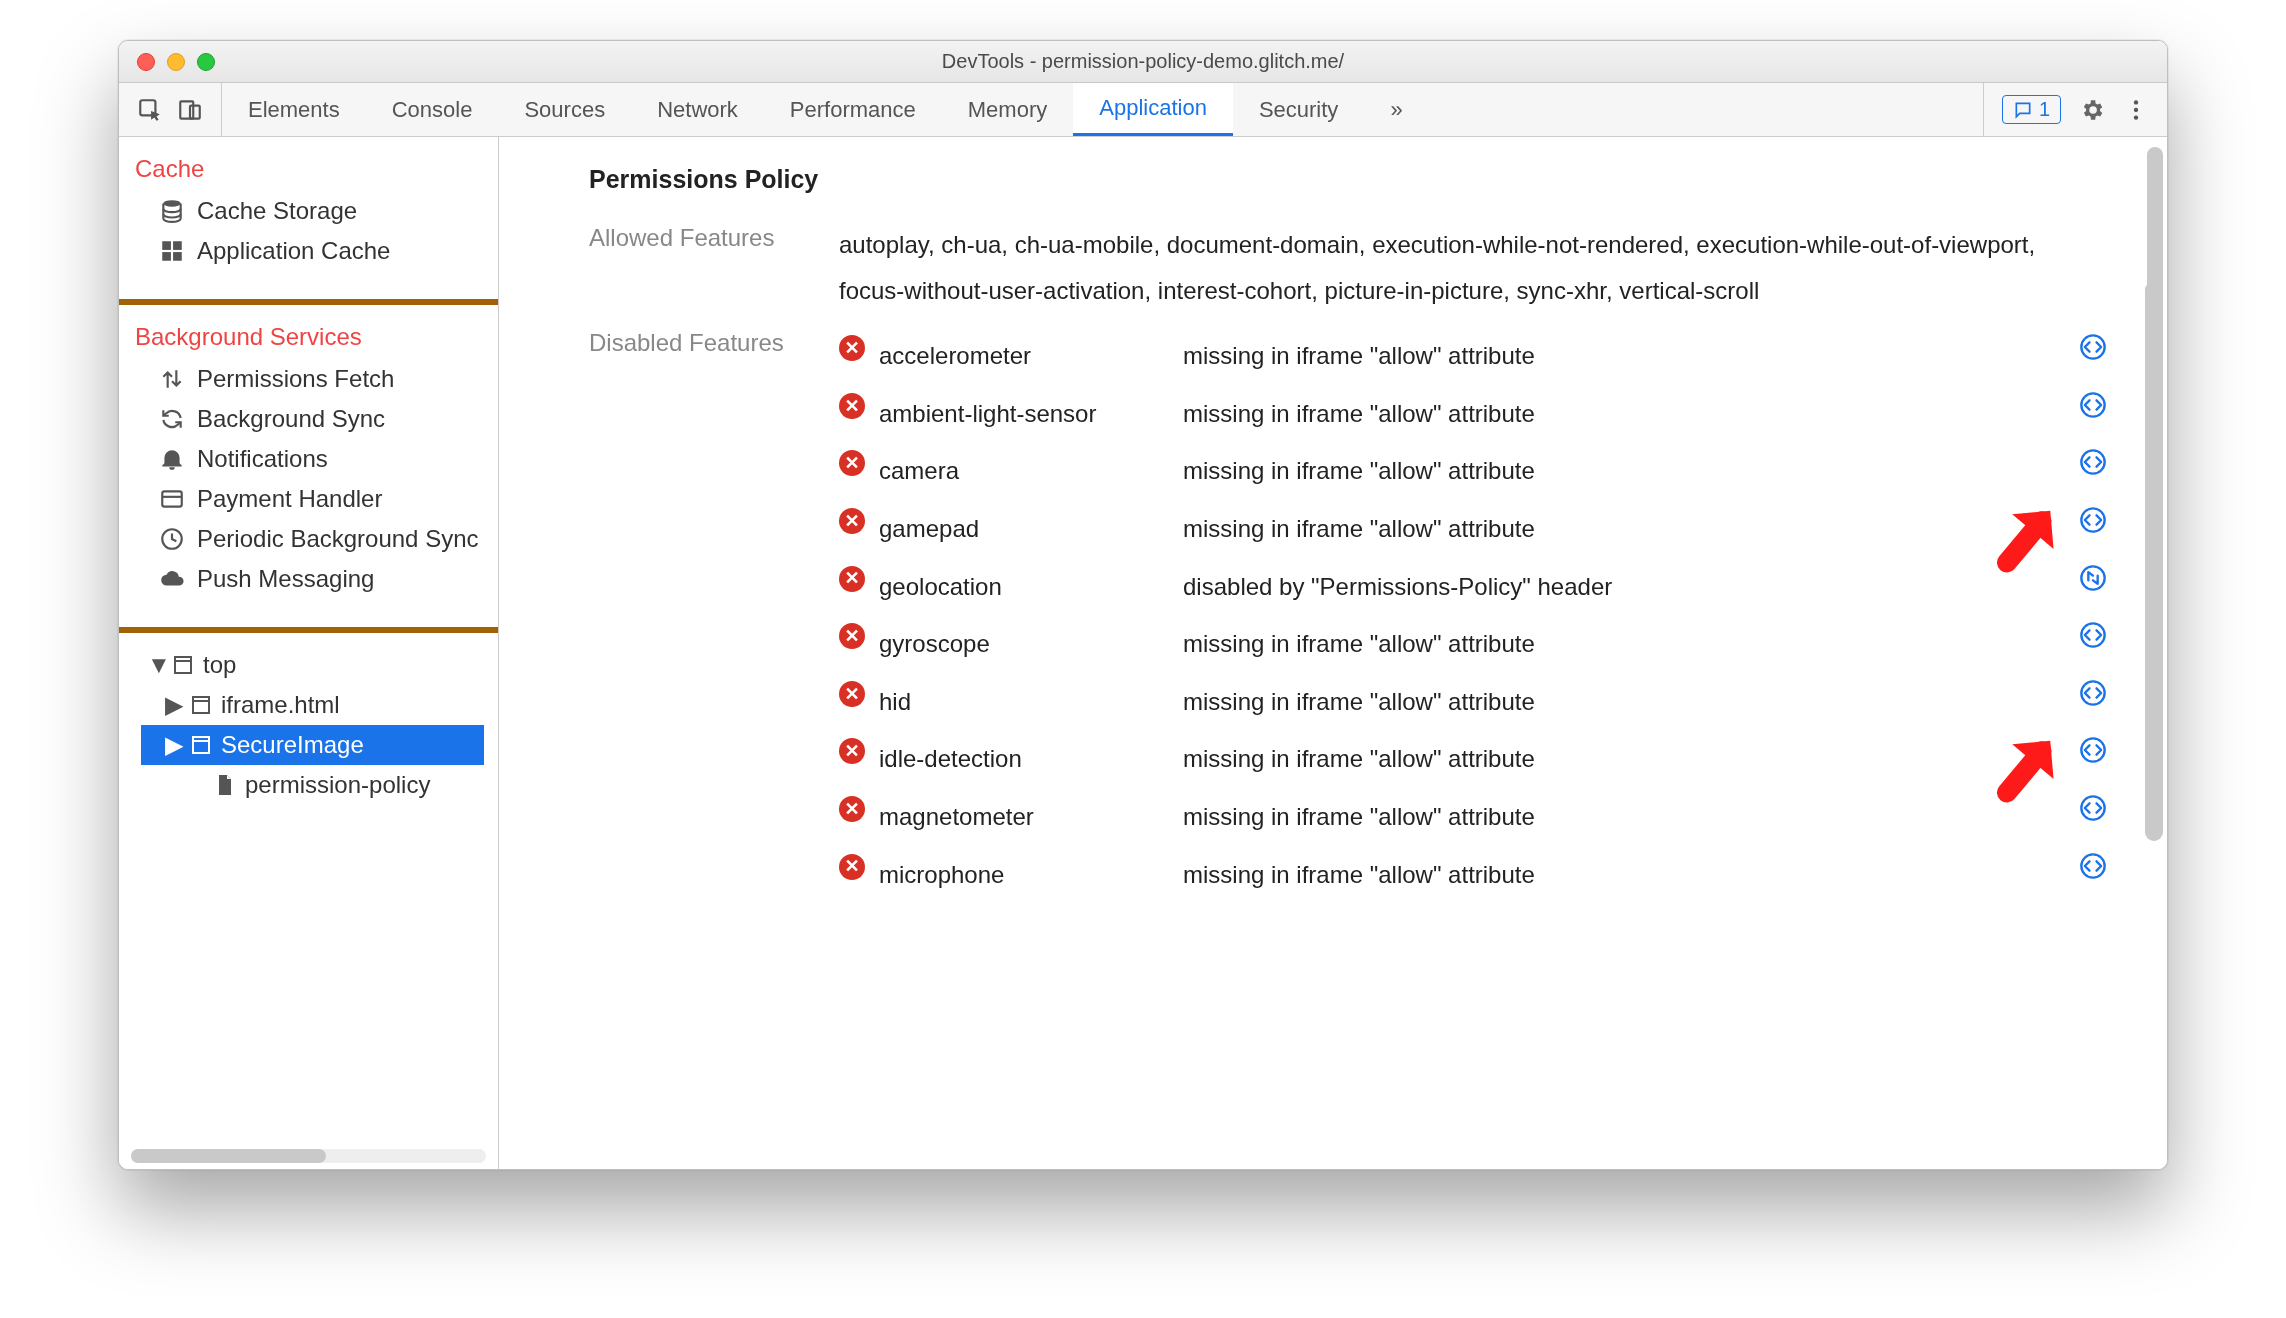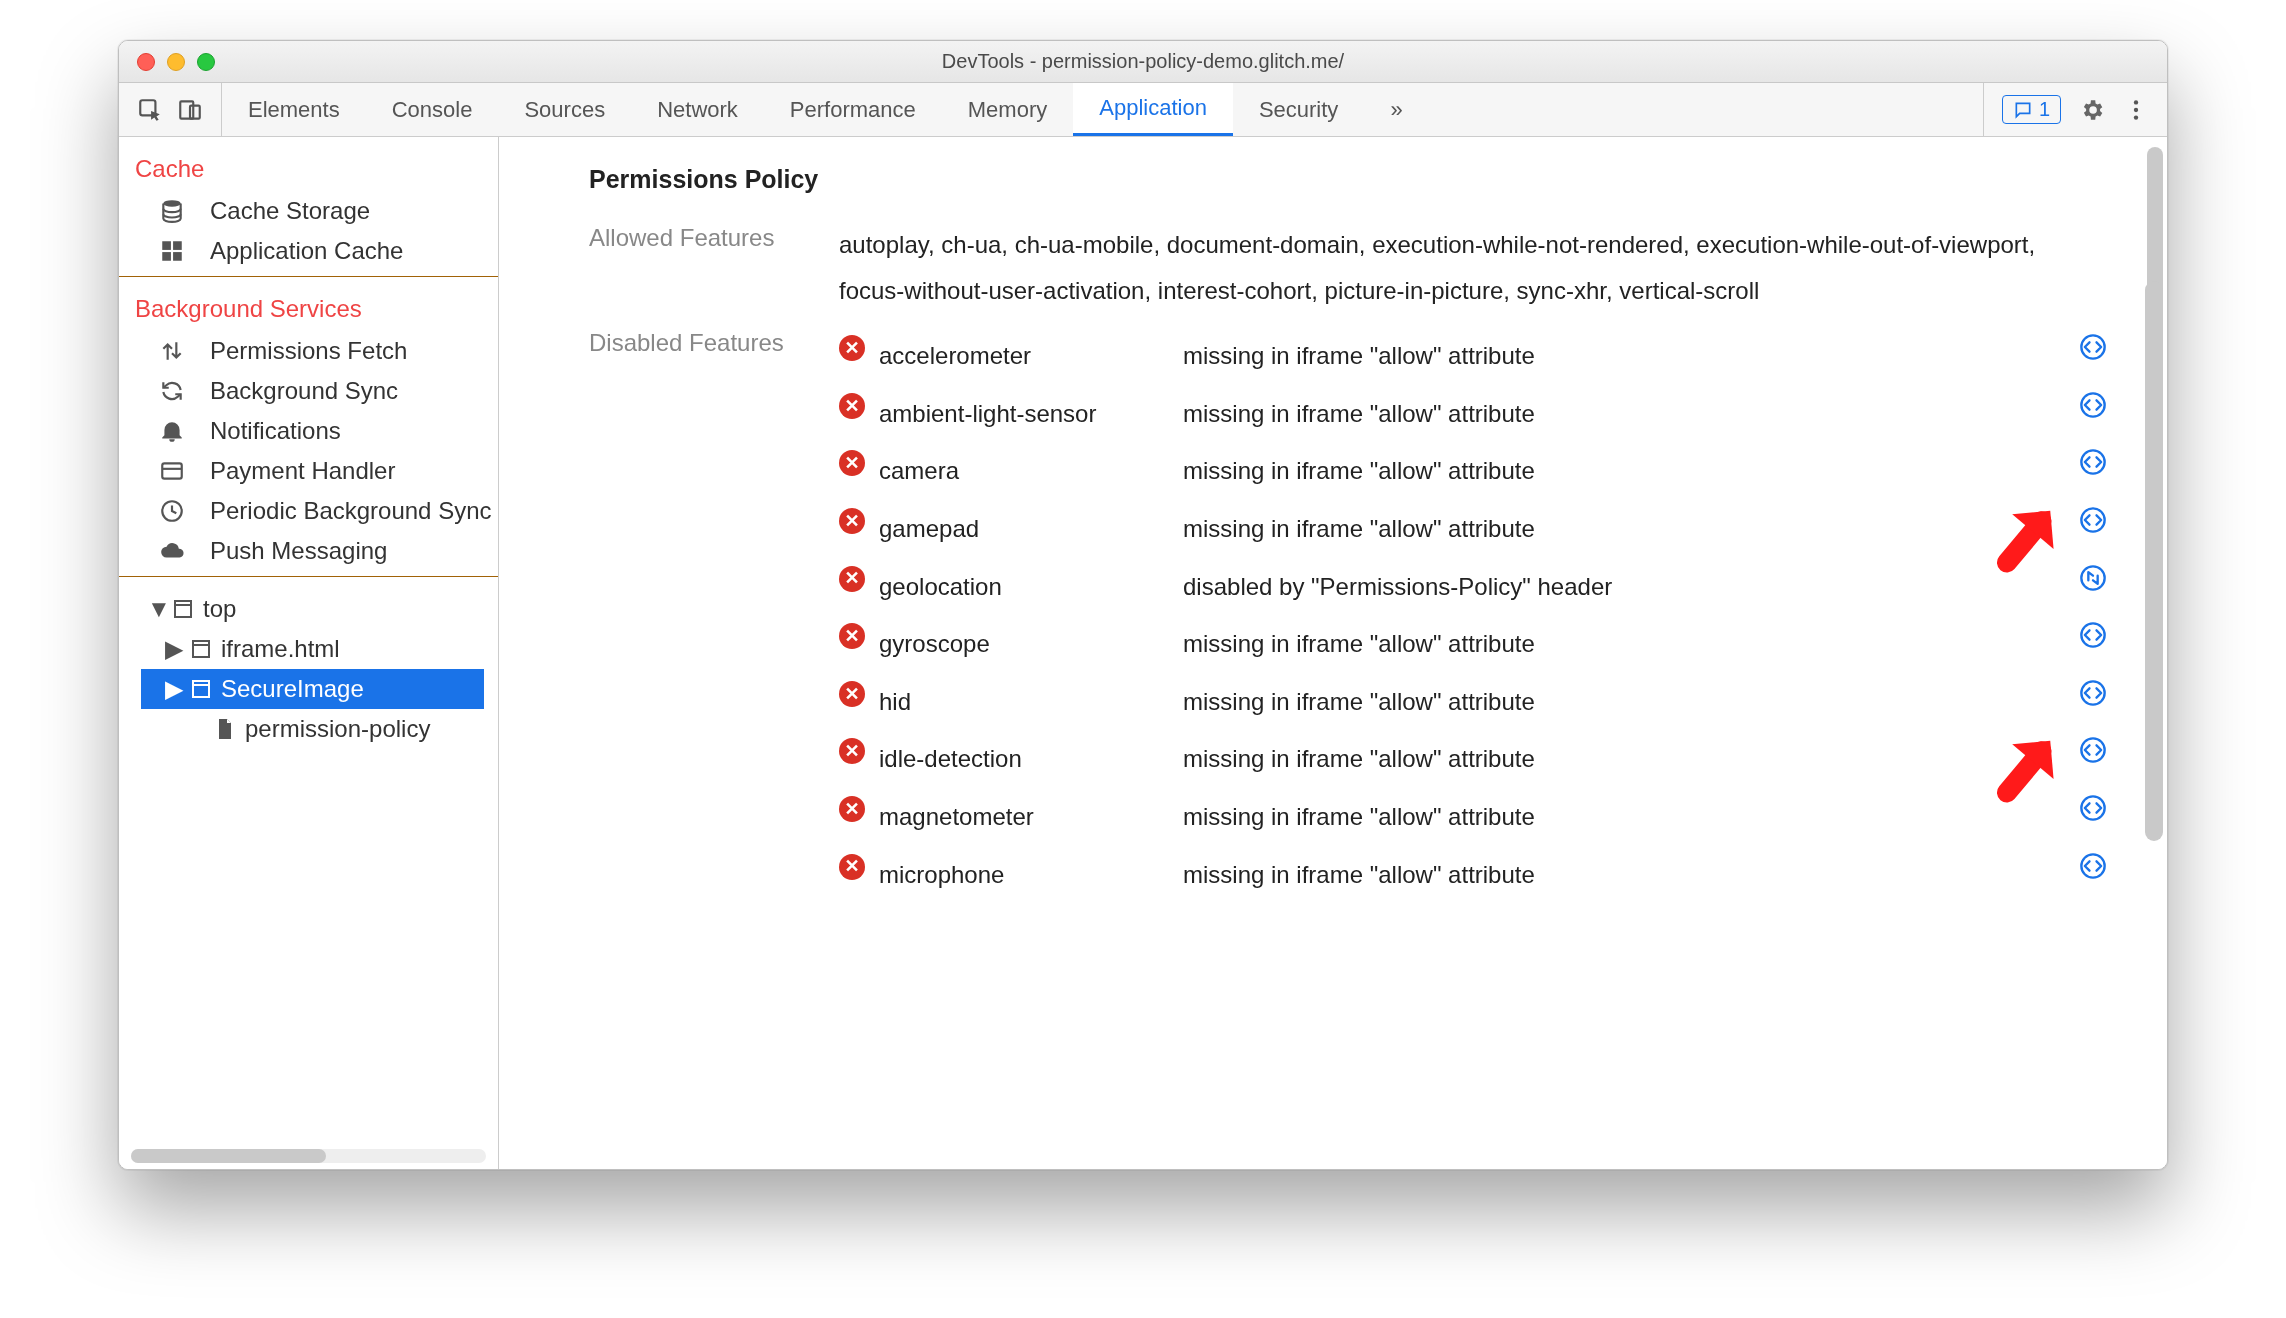--- a/index.html
+++ b/index.html
@@ -54,24 +54,24 @@
   .badge { display:flex; align-items:center; gap:6px; border:1.5px solid #1a73e8; color:#1a73e8; padding:2px 10px; border-radius:4px; font-size:20px;}
   .gear { font-size:26px; color:#666;}
 
   
   .body { flex:1; display:flex; min-height:0;}
   .sidebar { width:380px; border-right:1px solid #ccc; background:#fff; font-size:24px; color:#333; overflow:hidden; display:flex; flex-direction:column;}
   .main { flex:1; overflow:hidden; position:relative; background:#fff;}
 
   .sgroup { padding: 12px 14px 0 14px; }
   .sgroup h4 { font-weight:400; font-size:24px; color:#ef4444; padding:6px 2px 8px; }
-  .sitem { display:flex; align-items:center; gap:25px; padding:6px 6px 6px 26px; font-size:24px; color:#333; white-space:nowrap; }
+  .sitem { display:flex; align-items:center; gap:12px; padding:6px 6px 6px 26px; font-size:24px; color:#333; white-space:nowrap; }
   .sitem .sic { width:26px; height:26px; flex:0 0 26px; color:#555; display:flex; align-items:center; justify-content:center;}
   .sitem .sic svg { width:100%; height:100%; }
-  .sgroup + .sgroup { border-top:1px solid #a16207; margin-top:5px; }
+  .sgroup + .sgroup { border-top:6px solid #a16207; margin-top:28px; }
 
   .tree { padding-left: 8px; }
   .trow { display:flex; align-items:center; gap:8px; padding:6px 6px; font-size:24px; white-space:nowrap;}
   .trow .tw { width:16px; text-align:center; color:#555;}
   .trow .fic { width:24px; height:24px; color:#555; display:flex; align-items:center; justify-content:center;}
   .trow.depth1 { padding-left: 24px;}
   .trow.depth2 { padding-left: 48px;}
   .trow.selected { background:#1a73e8; color:#fff;}
   .trow.selected .fic, .trow.selected .tw { color:#fff;}
 

